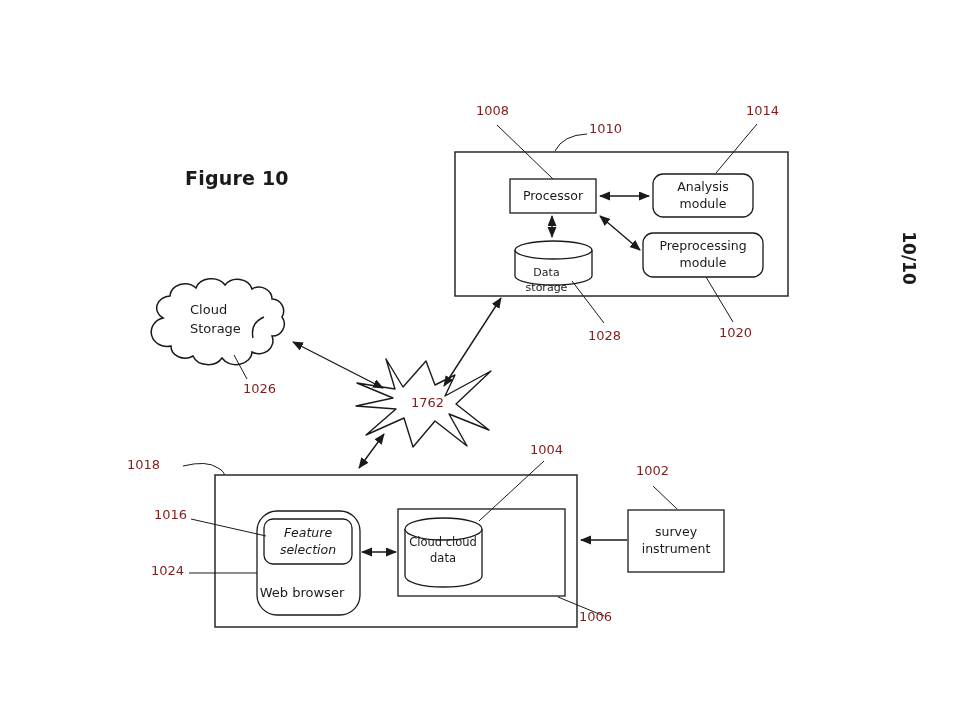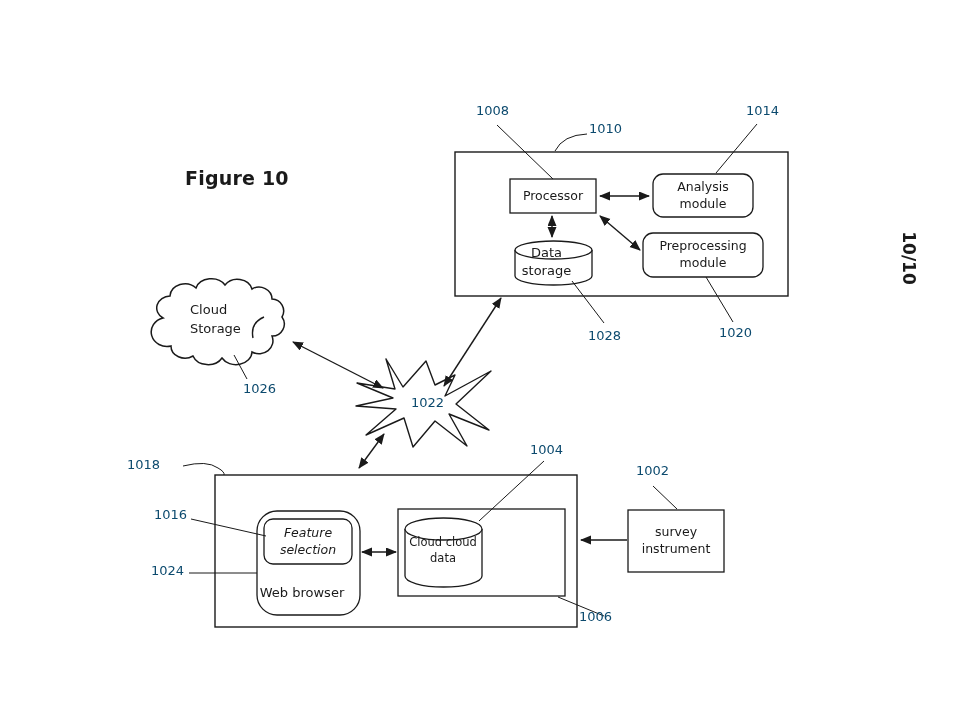--- a/index.html
+++ b/index.html
@@ -4,21 +4,21 @@
 <style>
   html,body{margin:0;padding:0;background:#fff;}
   #page{
     position:relative;width:960px;height:720px;background:#ffffff;
     font-family:"DejaVu Sans","Liberation Sans",sans-serif;color:#1a1a1a;
     overflow:hidden;
   }
   #lines{position:absolute;left:0;top:0;width:960px;height:720px;}
   .lbl{position:absolute;font-size:12.5px;line-height:1.35;text-align:center;
        display:flex;align-items:center;justify-content:center;color:#1a1a1a;}
-  .ref{position:absolute;font-size:13px;line-height:1.1;color:#0c4a6e;white-space:nowrap;}
+  .ref{position:absolute;font-size:13px;line-height:1.1;color:#7f1d1d;white-space:nowrap;}
   .fig-title{position:absolute;left:185px;top:167px;font-size:19px;font-weight:bold;
              letter-spacing:0.2px;white-space:nowrap;}
   .sheet{position:absolute;left:909px;top:258px;transform:translate(-50%,-50%) rotate(90deg);
          font-size:17px;font-weight:bold;white-space:nowrap;}
 </style>
 </head>
 <body>
 
 <div id="page">
 
@@ -104,35 +104,35 @@
       <path d="M653,486 L677,509"></path>
     </g>
   </svg>
 
   <div class="fig-title">Figure 10</div>
   <div class="sheet">10/10</div>
 
   <div class="lbl" style="left:510px;top:179px;width:86px;height:34px;">Processor</div>
   <div class="lbl" style="left:663px;top:174px;width:80px;height:43px;">Analysis module</div>
   <div class="lbl" style="left:653px;top:233px;width:100px;height:44px;">Preprocessing module</div>
-  <div class="lbl" style="left:515px;top:253px;width:63px;height:18px;font-size:13px;">Data storage</div>
+  <div class="lbl" style="left:515px;top:272px;width:63px;height:18px;font-size:11px;">Data storage</div>
   <div class="lbl" style="left:190px;top:301px;width:58px;height:40px;font-size:13px;line-height:1.45;
        justify-content:flex-start;text-align:left;align-items:flex-start;">Cloud Storage</div>
   <div class="lbl" style="left:273px;top:519px;width:70px;height:45px;font-style:italic;">Feature selection</div>
   <div class="lbl" style="left:257px;top:583px;width:90px;height:20px;font-size:13px;">Web browser</div>
   <div class="lbl" style="left:408px;top:533px;width:70px;height:36px;font-size:11.5px;">Cloud cloud data</div>
   <div class="lbl" style="left:636px;top:510px;width:80px;height:62px;">survey instrument</div>
 
   <div class="ref" style="left:476px;top:104px;">1008</div>
   <div class="ref" style="left:589px;top:122px;">1010</div>
   <div class="ref" style="left:746px;top:104px;">1014</div>
   <div class="ref" style="left:588px;top:329px;">1028</div>
   <div class="ref" style="left:719px;top:326px;">1020</div>
   <div class="ref" style="left:243px;top:382px;">1026</div>
-  <div class="ref" style="left:411px;top:396px;">1022</div>
+  <div class="ref" style="left:411px;top:396px;">1762</div>
   <div class="ref" style="left:127px;top:458px;">1018</div>
   <div class="ref" style="left:154px;top:508px;">1016</div>
   <div class="ref" style="left:151px;top:564px;">1024</div>
   <div class="ref" style="left:530px;top:443px;">1004</div>
   <div class="ref" style="left:579px;top:610px;">1006</div>
   <div class="ref" style="left:636px;top:464px;">1002</div>
 
 </div>
 
 </body></html>

